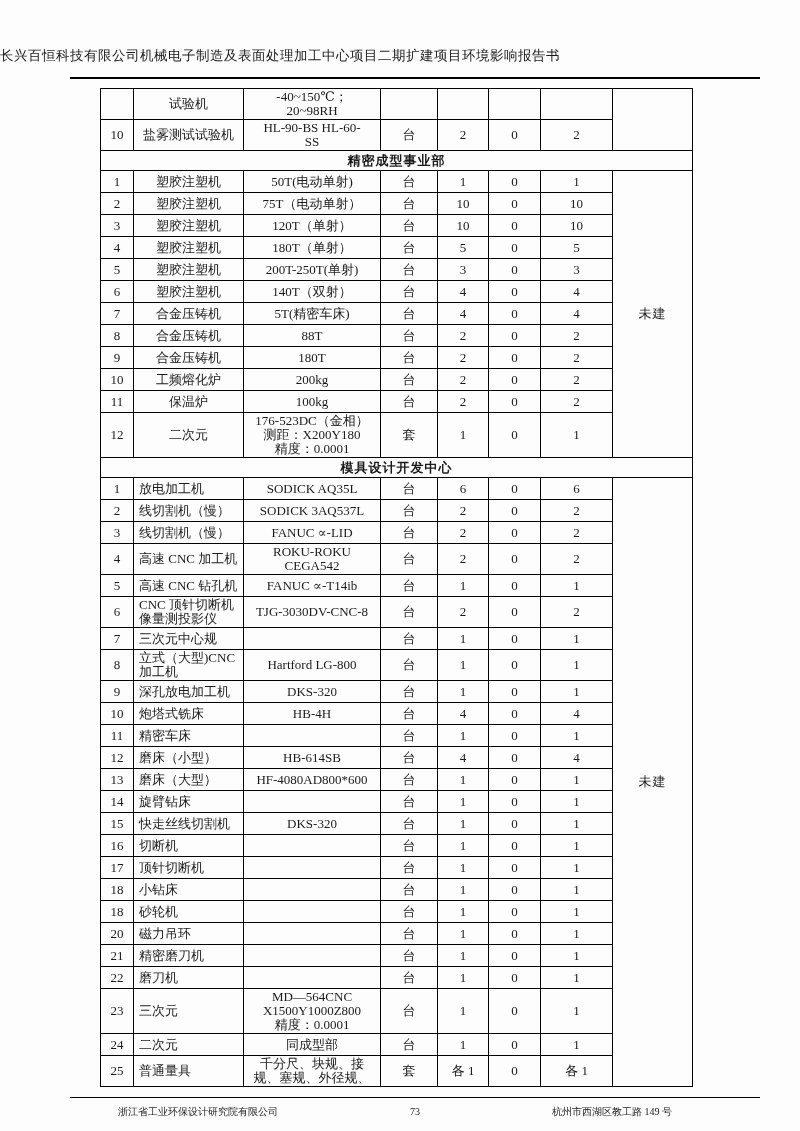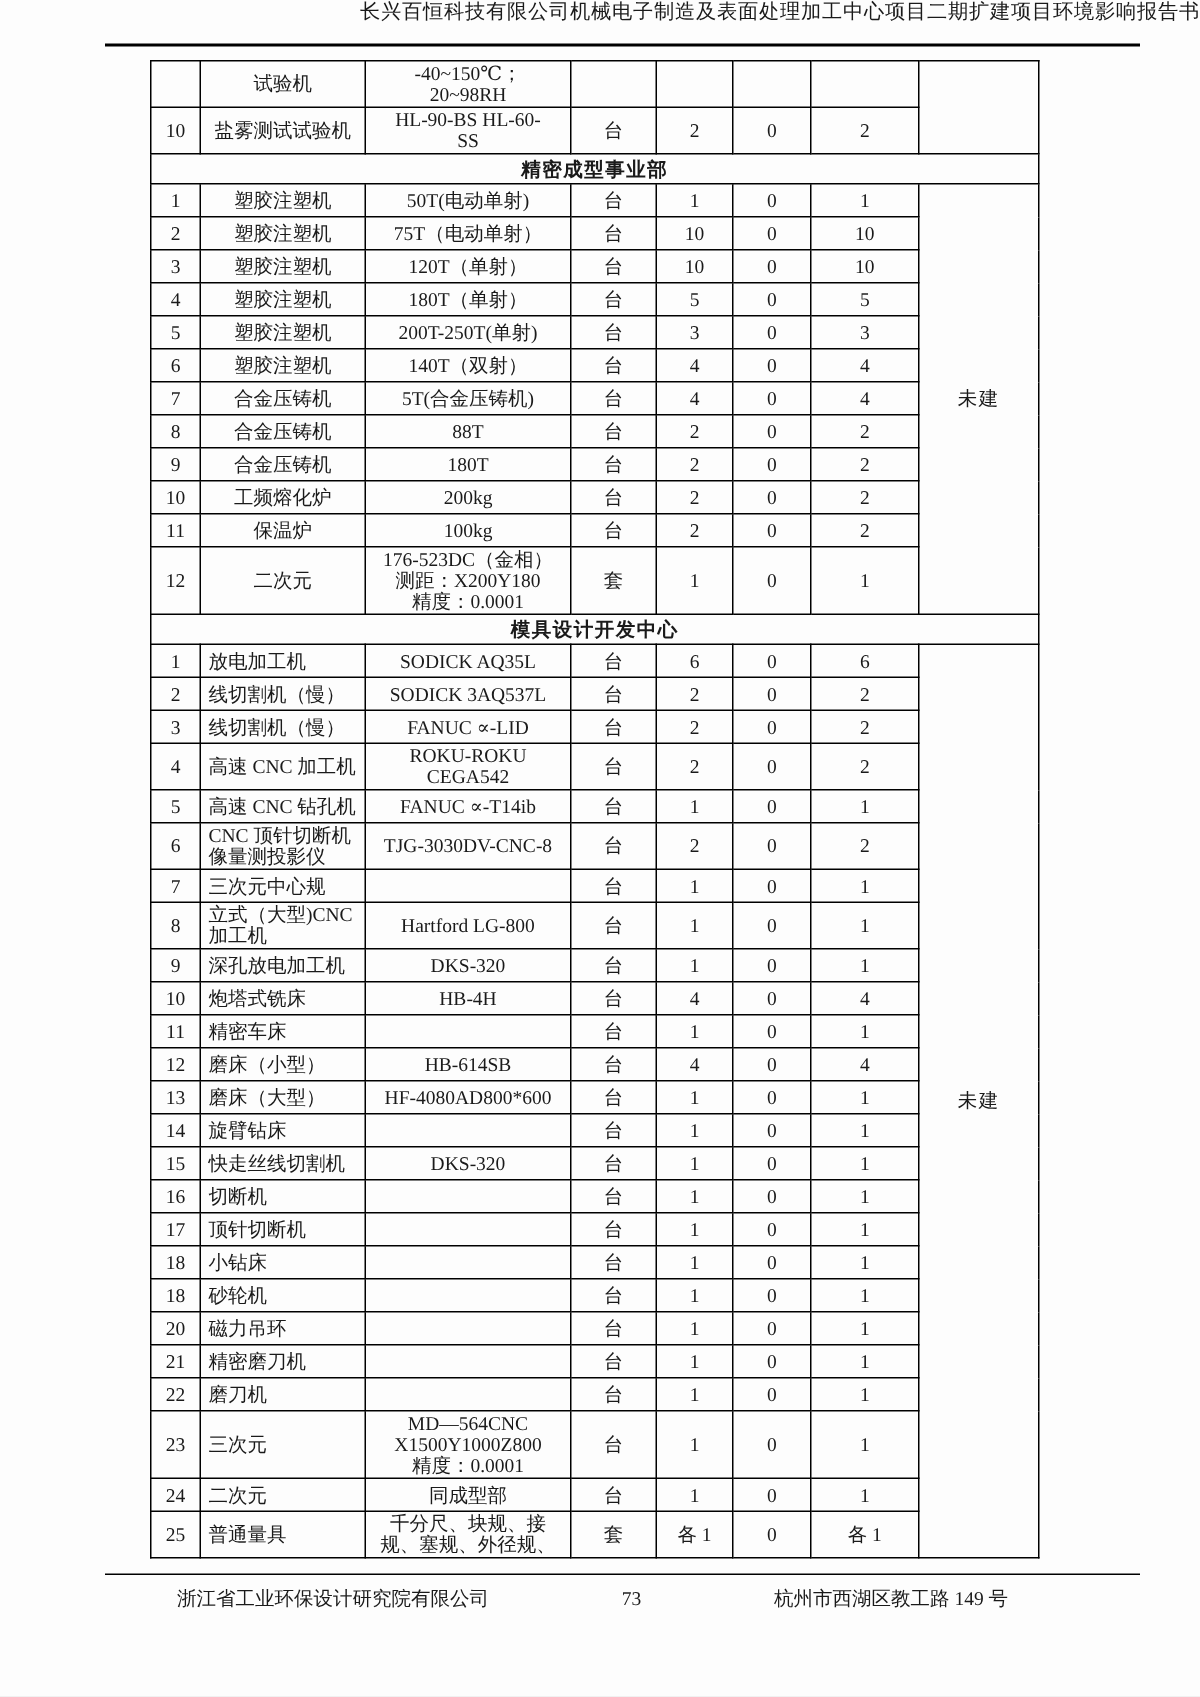--- a/index.html
+++ b/index.html
@@ -6,21 +6,22 @@
   .page {
     position:relative;
     width:800px; height:1131px;
     margin:0 auto;
     background:#fdfdfd;
     font-family:"Liberation Serif","DejaVu Serif",serif;
     color:#1a1a1a;
     overflow:hidden;
   }
   .header-title {
-    text-align:right;
+    padding-top:48px;
+    text-align:left;
     font-size:13.5px;
     letter-spacing:0.5px;
     line-height:16px;
   }
   .header-rule {
     margin:13px 40px 0 70px;
     border-top:2px solid #000;
     height:0;
   }
   table.equip {
@@ -48,21 +49,21 @@
   .footer-rule {
     margin:10px 40px 0 70px;
     border-top:1.5px solid #000;
     height:0;
   }
   .footer {
     display:flex;
     justify-content:space-between;
     align-items:baseline;
     margin:7px 128px 0 118px;
-    font-size:13px;
+    font-size:10px;
   }
 </style>
 </head>
 <body>
 
 <div class="page">
   <div class="header-title">长兴百恒科技有限公司机械电子制造及表面处理加工中心项目二期扩建项目环境影响报告书</div>
   <div class="header-rule"></div>
 
   <table class="equip">
@@ -152,21 +153,21 @@
           <td class="name">塑胶注塑机</td>
           <td class="spec">140T（双射）</td>
           <td>台</td>
           <td>4</td>
           <td>0</td>
           <td>4</td>
         </tr>
         <tr>
           <td>7</td>
           <td class="name">合金压铸机</td>
-          <td class="spec">5T(合金压铸机)</td>
+          <td class="spec">5T(精密车床)</td>
           <td>台</td>
           <td>4</td>
           <td>0</td>
           <td>4</td>
         </tr>
         <tr>
           <td>8</td>
           <td class="name">合金压铸机</td>
           <td class="spec">88T</td>
           <td>台</td>

